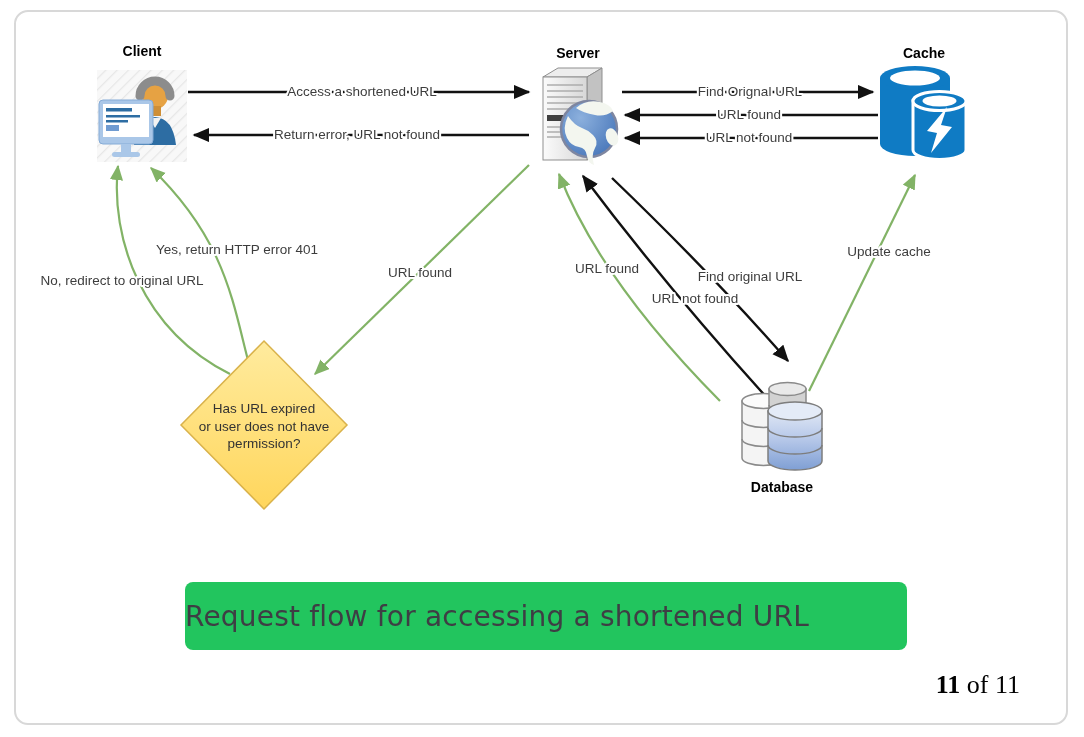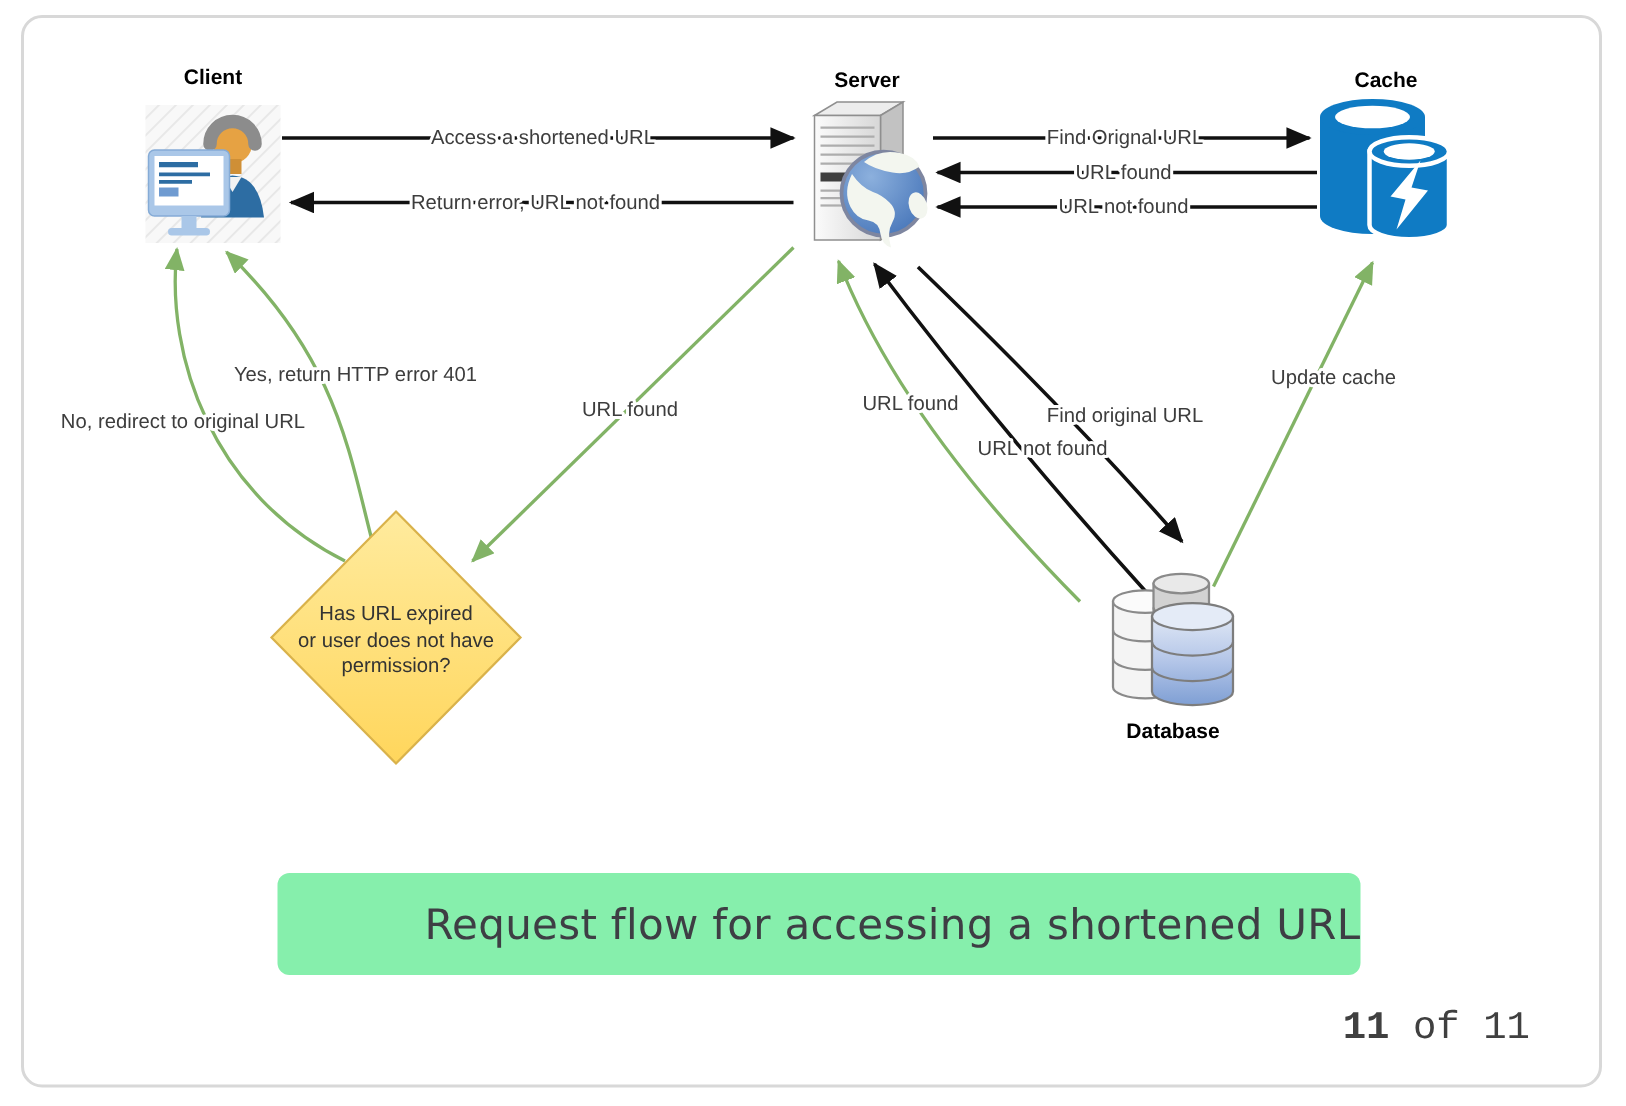--- a/index.html
+++ b/index.html
@@ -11,26 +11,26 @@
   .elabel{font-family:"Liberation Sans",sans-serif;font-size:13.5px;fill:#3d3d3d;
           stroke:#ffffff;stroke-width:4px;paint-order:stroke;stroke-linejoin:round;
           text-anchor:middle;}
   .nlabel{font-family:"Liberation Sans",sans-serif;font-size:14px;font-weight:700;fill:#000000;
           stroke:#ffffff;stroke-width:3.5px;paint-order:stroke;stroke-linejoin:round;
           text-anchor:middle;}
   .dlabel{font-family:"Liberation Sans",sans-serif;font-size:13.5px;fill:#333333;text-anchor:middle;}
   .edge-black{stroke:#111111;stroke-width:2.4;fill:none;}
   .edge-green{stroke:#82b366;stroke-width:2.2;fill:none;}
   
-  .caption{position:absolute;left:169px;top:570px;width:722px;height:68px;background:#86efac;
-           border-radius:8px;display:flex;align-items:center;justify-content:flex-end;}
+  .caption{position:absolute;left:169px;top:570px;width:722px;height:68px;background:#22c55e;
+           border-radius:8px;display:flex;align-items:center;justify-content:flex-start;}
   .caption span{font-family:"DejaVu Sans","Liberation Sans",sans-serif;font-size:28px;
                 color:#3e3e44;letter-spacing:0.2px;white-space:nowrap;}
-  .pagination{position:absolute;right:46px;top:658px;font-family:Liberation Mono, monospace;
-              font-size:26px;color:#404040;}
+  .pagination{position:absolute;right:46px;top:658px;font-family:Liberation Serif, serif;
+              font-size:26px;color:#000000;}
   .pagination .cur{font-weight:700;}
 </style>
 </head>
 <body>
 
 <div class="card">
 
   <svg class="diagram" width="1054" height="560" viewBox="0 0 1054 560" xmlns="http://www.w3.org/2000/svg">
     <defs>
       <marker id="mB" markerWidth="8" markerHeight="7" refX="6.4" refY="3" orient="auto-start-reverse">

